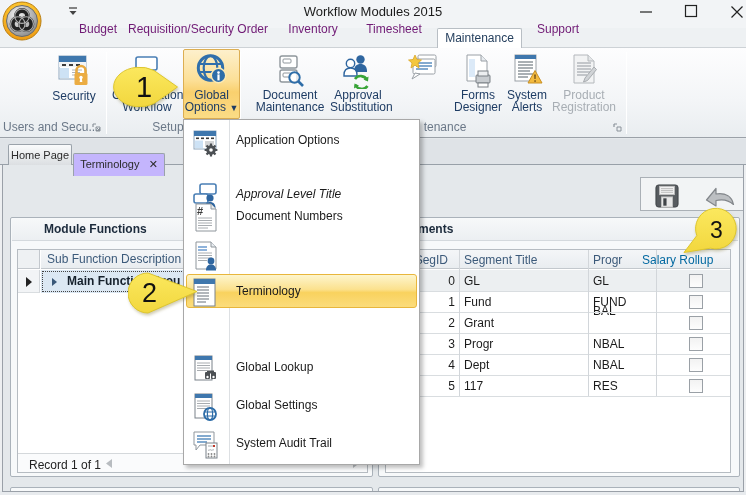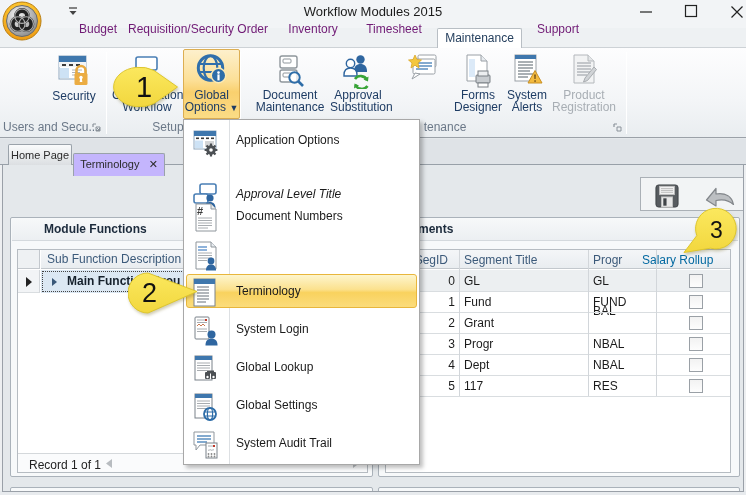--- a/index.html
+++ b/index.html
@@ -406,36 +406,20 @@
       <svg width="26" height="30" viewBox="0 0 26 30">
             <rect x="1" y="1" width="21" height="27" fill="#fff" stroke="#7a828a"></rect>
             <rect x="1" y="1" width="21" height="5" fill="#3f77ad"></rect>
             <g stroke="#9aa0a6" stroke-width="1.6">
               <path d="M4 9h12M4 12h12M4 15h12M4 18h12M4 21h12M4 24h9"></path>
             </g>
           </svg>
       </span>
         <span class="mtx" style="top:10px;">Terminology</span>
       </div>
-    <div class="mi" style="top:192px;">
-        <span class="mic">
-      <svg width="26" height="30" viewBox="0 0 26 30">
-            <rect x="2" y="1" width="14" height="22" rx="1" fill="#fff" stroke="#7a828a"></rect>
-            <path d="M4 4h10M4 6.5h10" stroke="#a8acb0"></path>
-            <path d="M4 10 l2-2 2 2 2-2 2 2" stroke="#c87850" fill="none"></path>
-            <rect x="12" y="3" width="2" height="2" fill="#c0392b"></rect>
-            <path d="M4 13h10M4 15.5h10" stroke="#a8acb0"></path>
-            <g fill="#2f66a0">
-              <circle cx="18.5" cy="18.5" r="4"></circle>
-              <path d="M12.5 29c0-4.2 2.4-6.4 6-6.4s6 2.2 6 6.4v0.5h-12z"></path>
-            </g>
-          </svg>
-      </span>
-        <span class="mtx">System Login</span>
-      </div>
     <div class="mi" style="top:230px;">
         <span class="mic">
       <svg width="26" height="30" viewBox="0 0 26 30">
             <rect x="2" y="2" width="17" height="24" fill="#fff" stroke="#7a828a"></rect>
             <rect x="2" y="2" width="17" height="4" fill="#3f77ad"></rect>
             <g stroke="#a8acb0">
               <path d="M4 9h13M4 11.5h13M4 14h13M4 16.5h10"></path>
             </g>
             <g fill="#4c5054">
               <rect x="12" y="18" width="5" height="7" rx="1"></rect>

